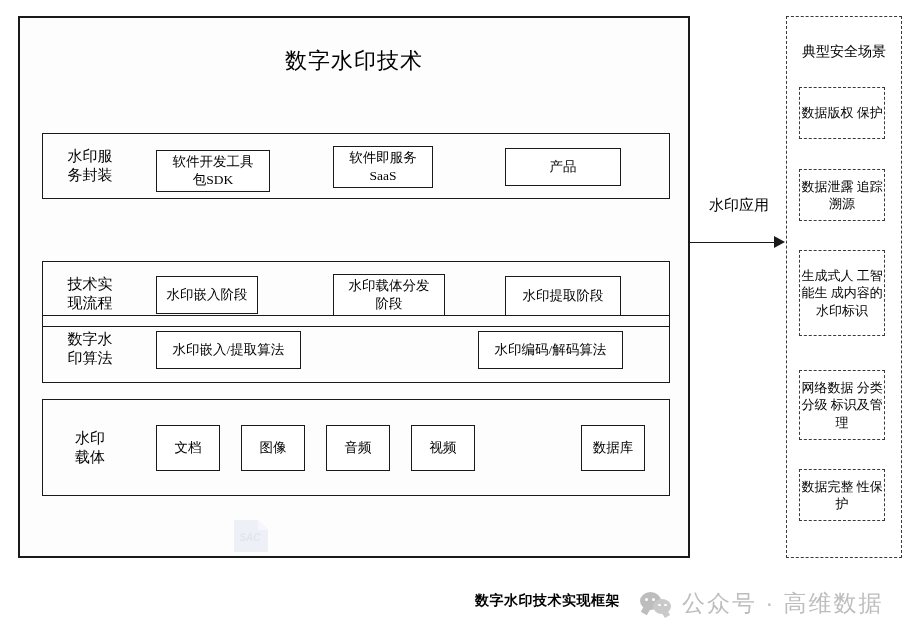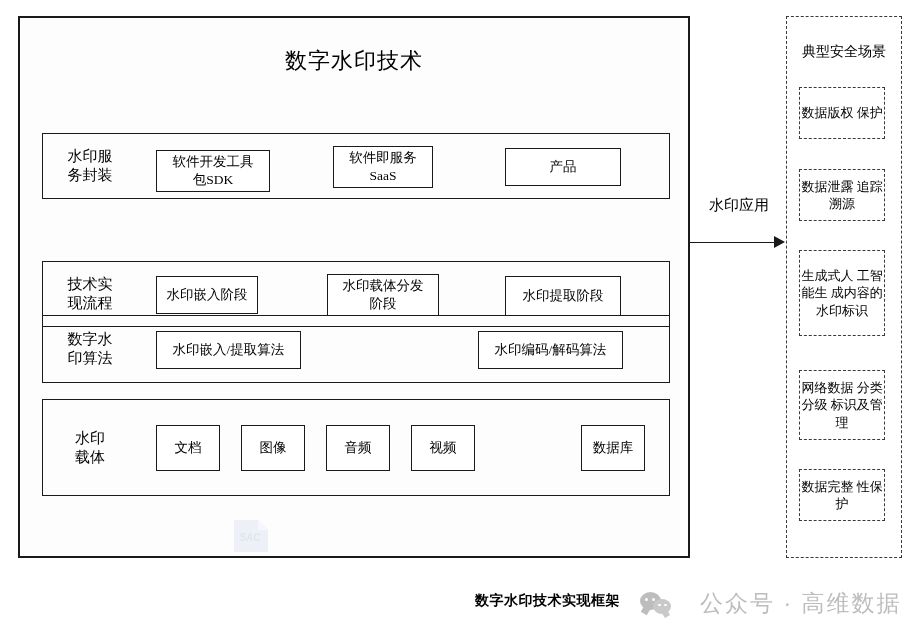--- a/index.html
+++ b/index.html
@@ -164,21 +164,21 @@
     font-family: Liberation Sans, sans-serif;
   }
 
   
   .brand {
     position: absolute;
     left: 640px;
     top: 588px;
     display: flex;
     align-items: center;
-    gap: 26px;
+    gap: 8px;
     color: #bdbdbd;
   }
   .brand-text {
     font-size: 23px;
     letter-spacing: 2px;
     color: #bdbdbd;
     font-family: "Liberation Sans", "DejaVu Sans", sans-serif;
   }
   .wechat-icon { position: relative; width: 34px; height: 26px; }
   .wechat-icon .bub-a {
@@ -261,21 +261,21 @@
     <div class="layer" style="top:207px; height:66px;margin-top:36px;">
       <div class="layer-label">
         <div>技术实</div>
         <div>现流程</div>
       </div>
       <div class="node" style="left:113px; top:14px; width:102px; height:38px;">
         <span>
           <span>水印嵌入阶段</span>
         </span>
       </div>
-      <div class="node" style="left:284px; top:12px; width:112px; height:42px;">
+      <div class="node" style="left:290px; top:12px; width:112px; height:42px;">
         <span>
           <span>水印载体分发</span>
           <span>阶段</span>
         </span>
       </div>
       <div class="node" style="left:462px; top:14px; width:116px; height:40px;">
         <span>
           <span>水印提取阶段</span>
         </span>
       </div>

